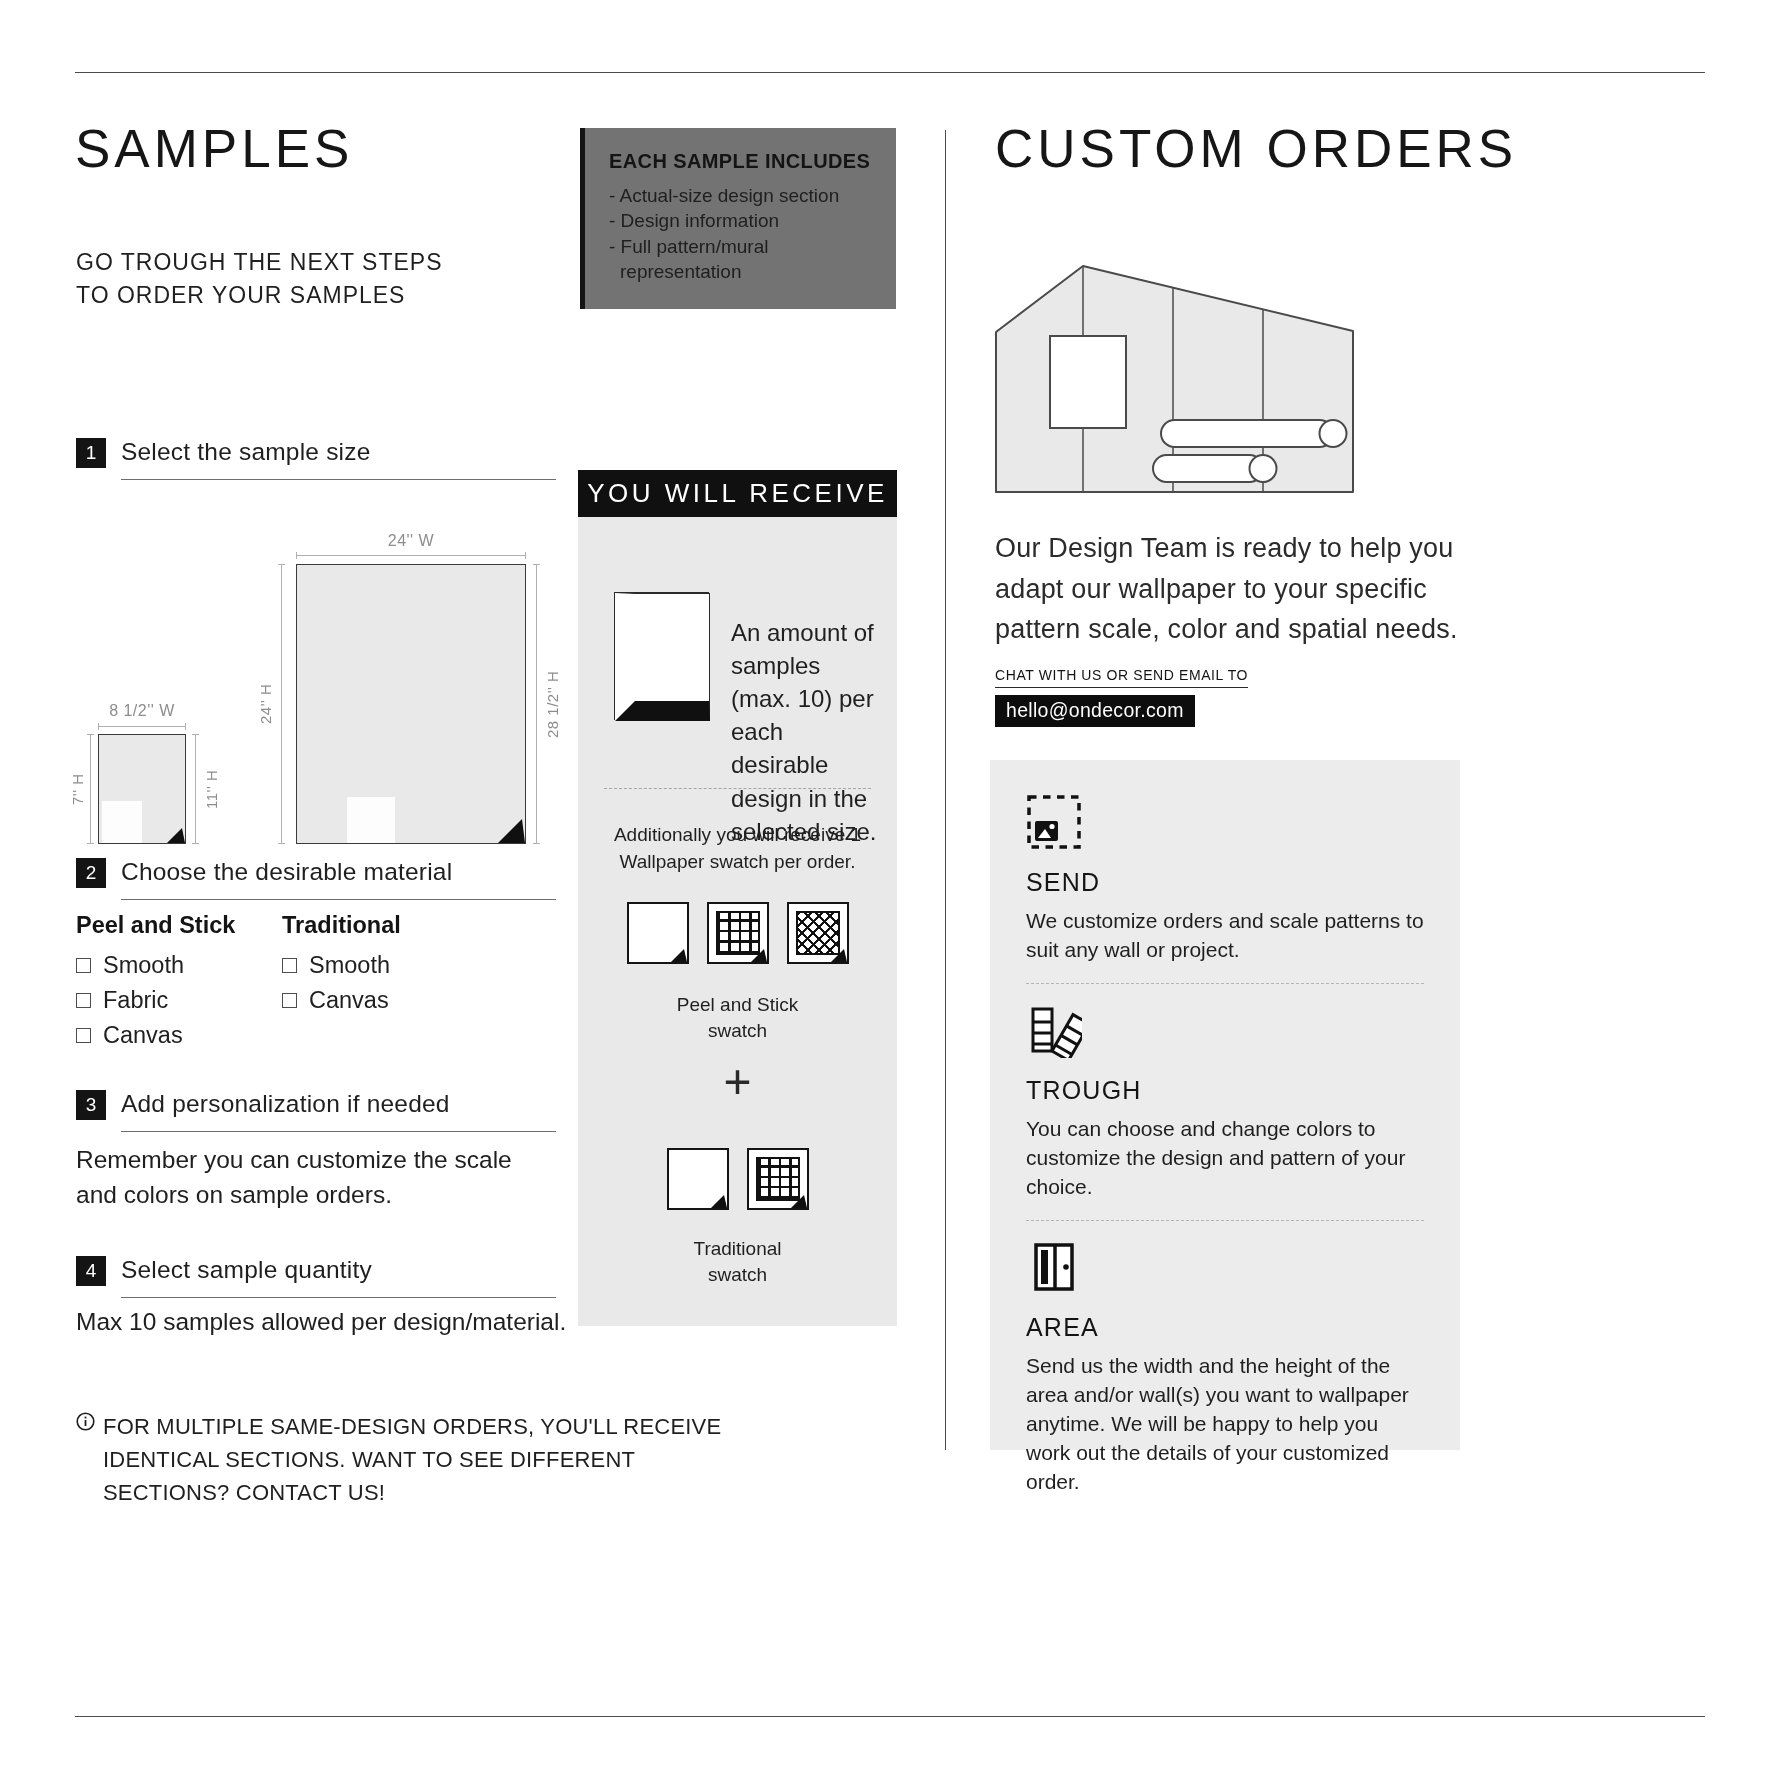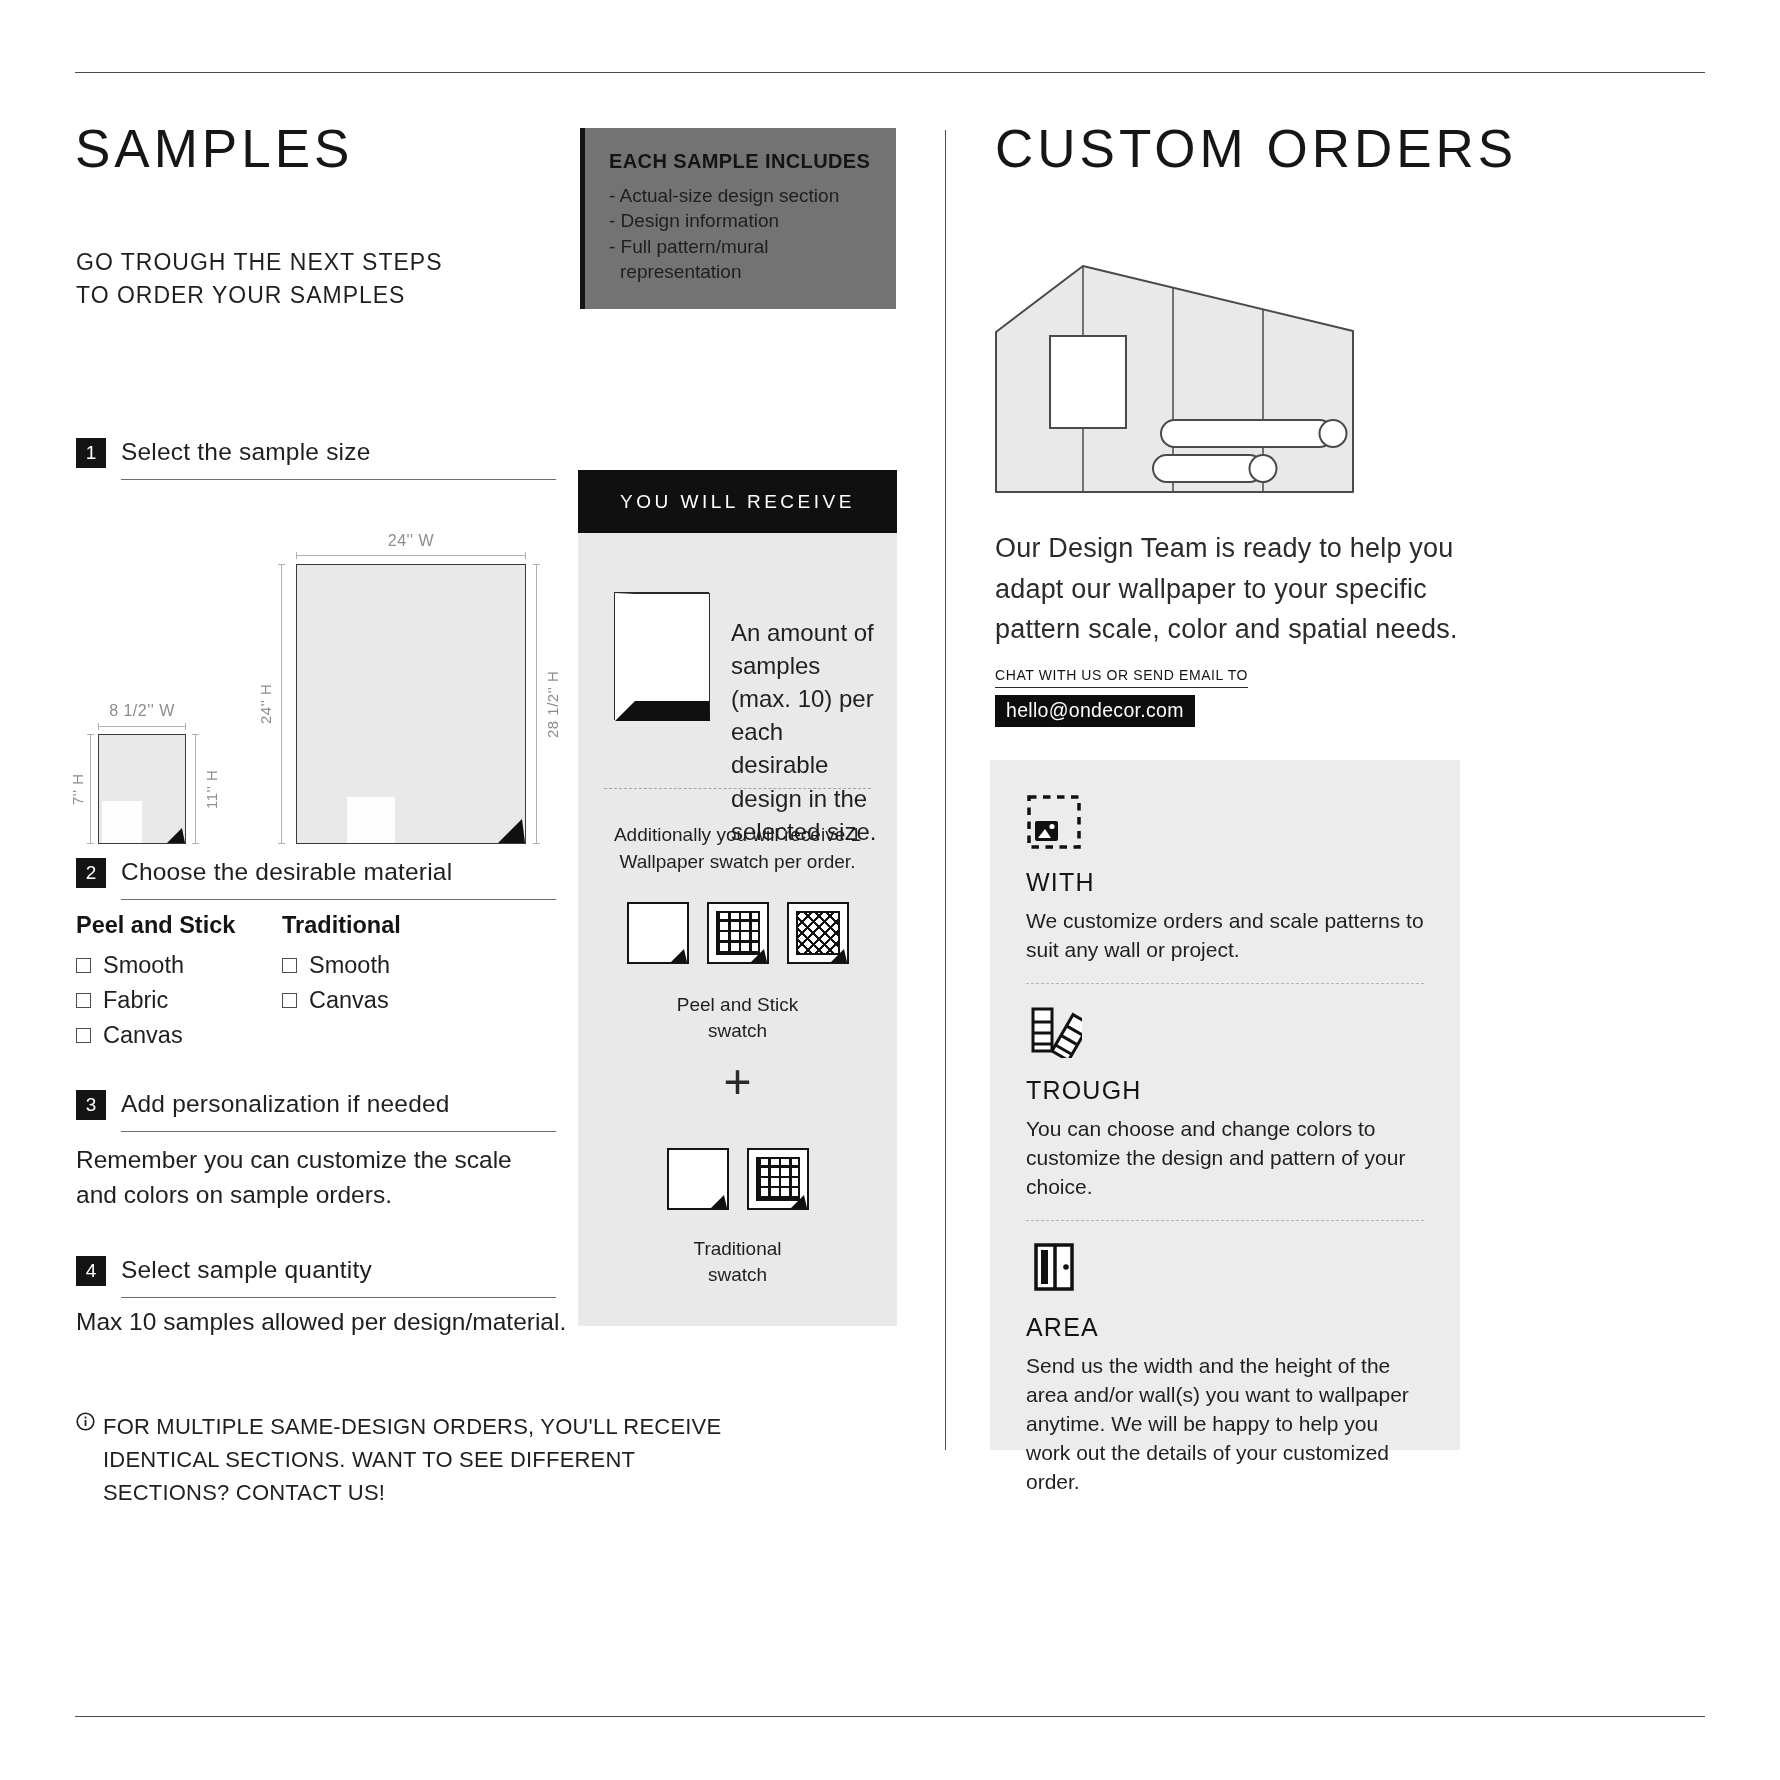--- a/index.html
+++ b/index.html
@@ -52,21 +52,21 @@
   .mat-opt { font-size:23.5px; margin-bottom:8px; display:flex; align-items:center; gap:12px; color:#1f1f1f; }
   .checkbox { width:15px; height:15px; border:1.5px solid #4d4d4d; flex:none; background:#fff; }
 
   .para { position:absolute; font-size:24.5px; line-height:1.44; color:#1f1f1f; }
 
   .footnote { position:absolute; left:76px; top:1410px; width:660px; display:flex; gap:8px; font-size:22px; letter-spacing:0.2px; line-height:1.5; color:#1f1f1f; }
   .footnote svg { flex:none; margin-top:2px; }
 
   
   .receive { position:absolute; left:578px; top:470px; width:319px; height:856px; background:#e9e9e9; }
-  .receive-header { position:absolute; top:0; left:0; right:0; height:63px; background:#101010; color:#fff; display:flex; align-items:center; justify-content:center; font-size:19px; letter-spacing:3.5px; font-weight:300; }
+  .receive-header { position:absolute; top:0; left:0; right:0; height:47px; background:#101010; color:#fff; display:flex; align-items:center; justify-content:center; font-size:26px; letter-spacing:3.5px; font-weight:300; }
   .sheet-row { position:absolute; top:122px; left:36px; right:14px; display:flex; gap:22px; }
   .sheet { width:95px; height:128px; background:#fff; border:1px solid #2a2a2a; position:relative; flex:none; }
   .sheet-text { font-size:24px; line-height:1.38; color:#1f1f1f; padding-top:24px; }
   .dashed-h { position:absolute; border-top:1px dashed #a5a5a5; }
   .additional { position:absolute; top:352px; left:16px; right:16px; text-align:center; font-size:19px; line-height:1.42; color:#1f1f1f; }
   .swatch-row { position:absolute; left:0; right:0; display:flex; justify-content:center; gap:18px; }
   .swatch { width:62px; height:62px; background:#fff; border:2px solid #141414; position:relative; }
   .pattern-grid { position:absolute; inset:7px; border:2.5px solid #111;
     background: repeating-linear-gradient(90deg,#111 0 2.5px,transparent 2.5px 10.5px),
                 repeating-linear-gradient(0deg,#111 0 2.5px,transparent 2.5px 10.5px); }
@@ -284,21 +284,21 @@
 
   <div class="features">
 
     
     <svg class="feature-icon" viewBox="0 0 56 56">
       <rect x="3" y="3" width="50" height="50" fill="none" stroke="#111" stroke-width="3.5" stroke-dasharray="7.5 6.5"></rect>
       <rect x="9" y="27" width="23" height="20" rx="2" fill="#111"></rect>
       <polygon points="12,44 19,35 25,44" fill="#fff"></polygon>
       <circle cx="26" cy="32.5" r="2.6" fill="#fff"></circle>
     </svg>
-    <div class="feature-name">WITH</div>
+    <div class="feature-name">SEND</div>
     <div class="feature-text">We customize orders and scale patterns to suit any wall or project.</div>
 
     <hr class="feature-divider">
 
     
     <svg class="feature-icon" viewBox="0 0 56 56">
       <g fill="#ffffff" stroke="#111" stroke-width="3">
         <rect x="7" y="7" width="19" height="42"></rect>
         <line x1="7" y1="20" x2="26" y2="20"></line>
         <line x1="7" y1="31" x2="26" y2="31"></line>

